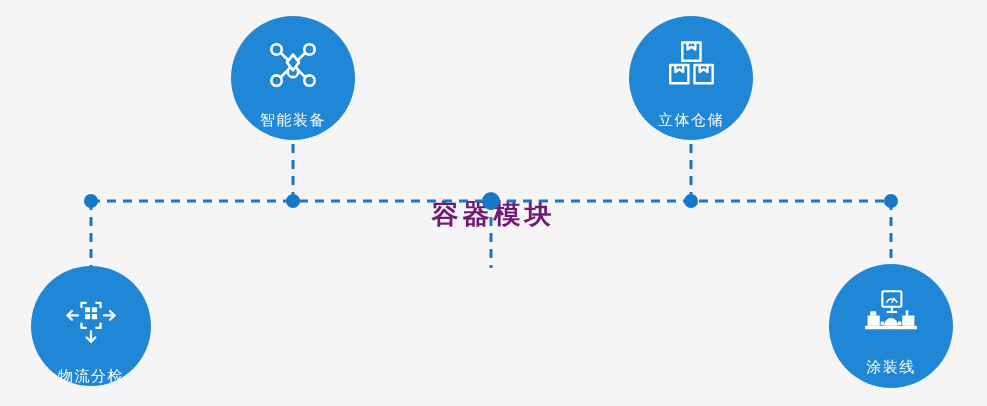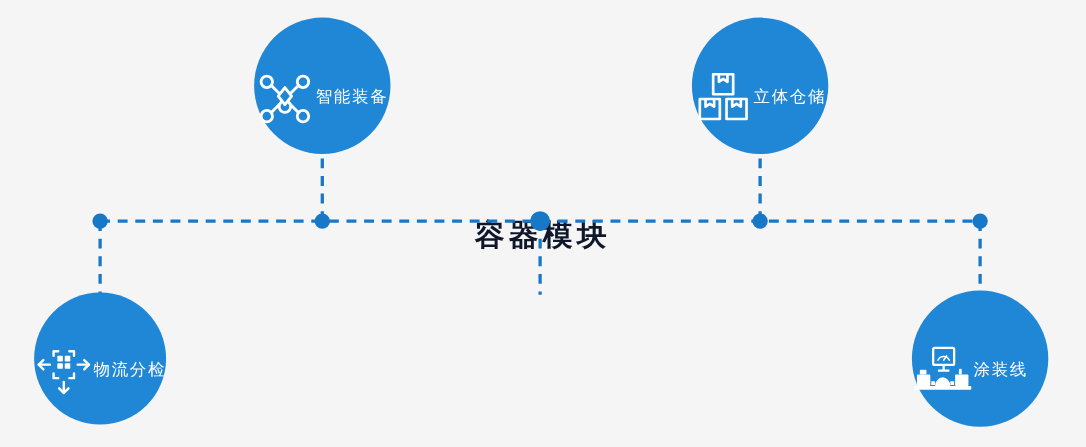--- a/index.html
+++ b/index.html
@@ -23,21 +23,21 @@
 
   
   .watermark {
     position: absolute;
     left: 0;
     top: 196px;
     width: 987px;
     text-align: center;
     font-size: 27px;
     letter-spacing: 4px;
-    color: #0f172a;
+    color: #701a75;
     font-weight: 700;
     user-select: none;
     pointer-events: none;
     z-index: 1;
   }
 
   
   .connectors {
     position: absolute;
     left: 0;
@@ -47,21 +47,21 @@
     z-index: 2;
   }
 
   
   .node-circle {
     position: absolute;
     border-radius: 50%;
     background: #2087d6;
     z-index: 3;
     display: flex;
-    flex-direction: row;
+    flex-direction: column;
     align-items: center;
     justify-content: flex-start;
     box-sizing: border-box;
     font-family: Liberation Mono, monospace;
   }
   .node-icon {
     width: 56px;
     height: 52px;
     display: block;
   }
@@ -103,21 +103,21 @@
 
     <line x1="891" y1="201" x2="891" y2="266" stroke="#1878c8" stroke-width="3" stroke-dasharray="9,7"></line>
 
     <circle cx="91" cy="201" r="7" fill="#1878c8"></circle>
     <circle cx="293" cy="201" r="7" fill="#1878c8"></circle>
     <circle cx="491" cy="201" r="9" fill="#1878c8"></circle>
     <circle cx="691" cy="201" r="7" fill="#1878c8"></circle>
     <circle cx="891" cy="201" r="7" fill="#1878c8"></circle>
   </svg>
 
-  <div class="node-circle circle-bottom" style="left:31px; top:266px; width:120px; height:120px;">
+  <div class="node-circle circle-bottom" style="left:31px; top:266px; width:120px; height:120px;justify-content:flex-end;">
     <svg class="node-icon" viewBox="0 0 64 60">
       <g fill="none" stroke="#ffffff" stroke-width="2.6" stroke-linecap="round" stroke-linejoin="round">
 
         <polyline points="21,14 21,9 26,9"></polyline>
         <polyline points="38,9 43,9 43,14"></polyline>
         <polyline points="43,33 43,38 38,38"></polyline>
         <polyline points="26,38 21,38 21,33"></polyline>
 
         <line x1="17" y1="23.5" x2="5" y2="23.5"></line>
         <polyline points="10,18.5 5,23.5 10,28.5"></polyline>

